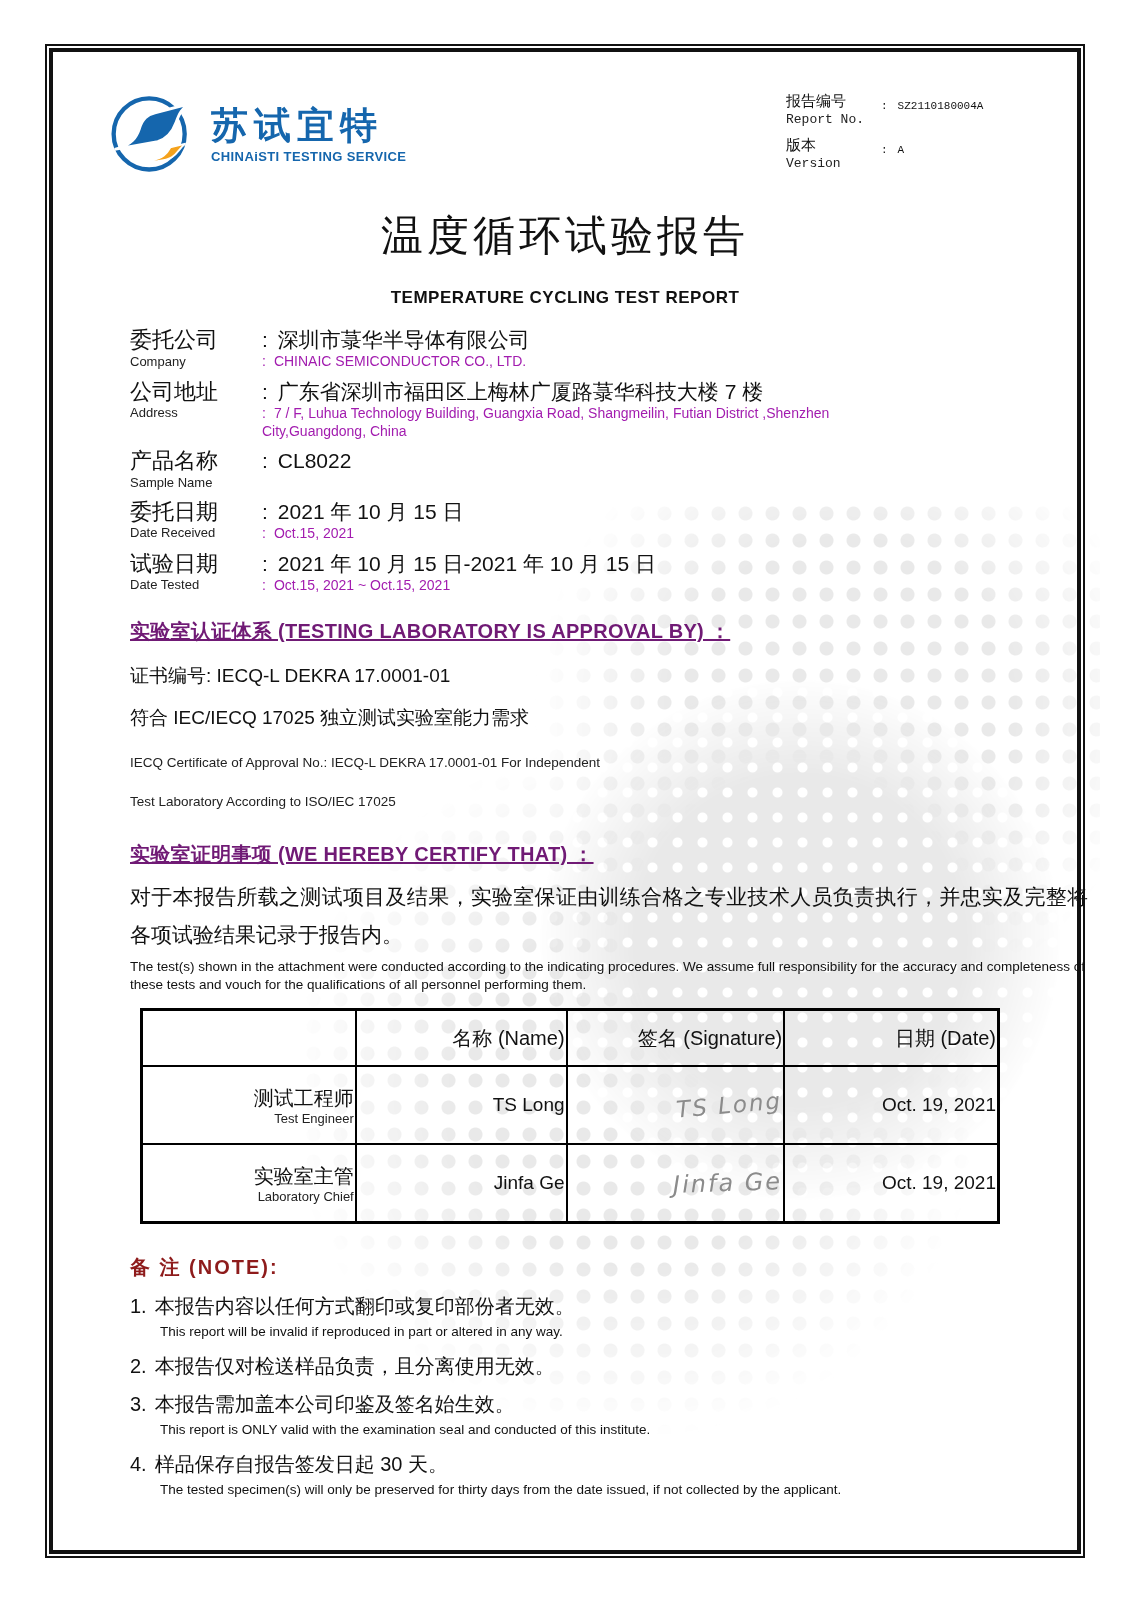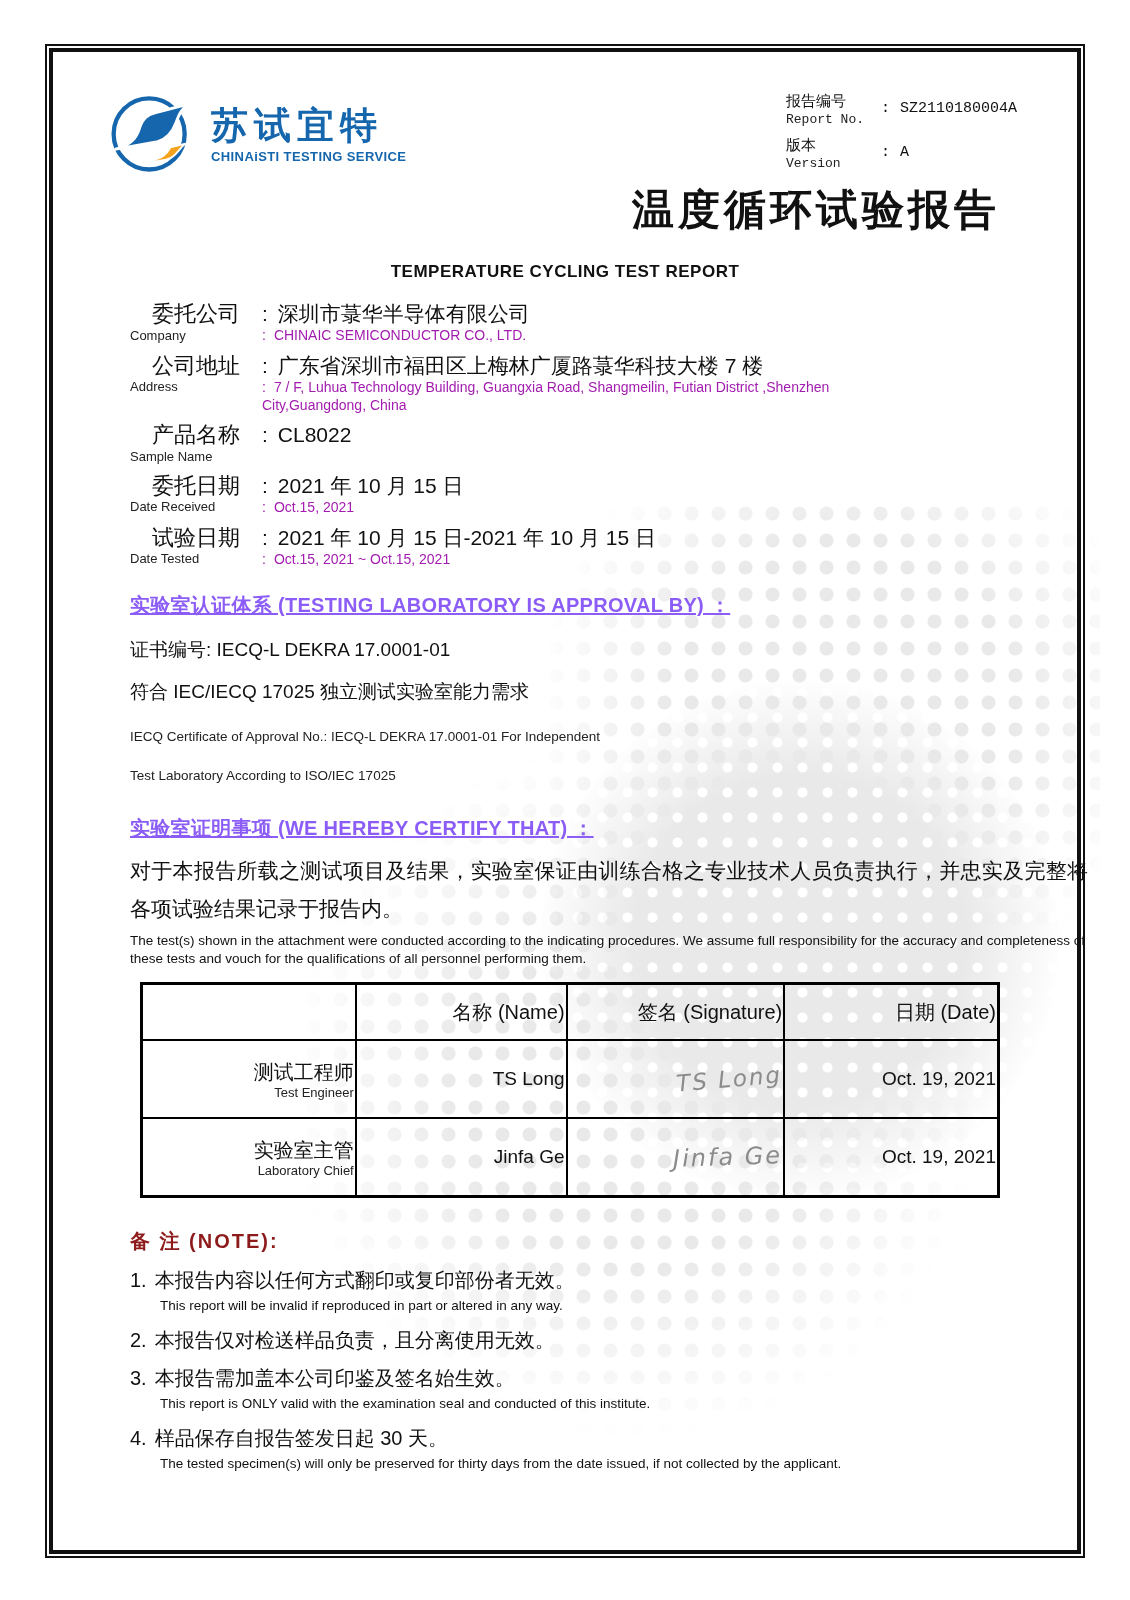--- a/index.html
+++ b/index.html
@@ -27,37 +27,37 @@
   
   .hdr{display:flex;justify-content:space-between;align-items:flex-start;}
   .logo-block{display:flex;align-items:center;margin-left:-25px;}
   .logo-text{margin-left:10px;}
   .logo-cn{font-size:37px;font-weight:700;color:#1566ad;letter-spacing:6px;line-height:1.1;}
   .logo-en{font-size:13px;font-weight:700;color:#1566ad;letter-spacing:0.4px;margin-top:2px;}
   .report-block{width:302px;margin-top:6px;font-family:Liberation Mono, monospace;}
   .rep-row{display:grid;grid-template-columns:95px 1fr;margin-bottom:10px;}
   .rep-cn{font-size:15px;line-height:1.2;}
   .rep-en{font-size:13px;color:#222;line-height:1.2;}
-  .rep-val{font-size:15px;padding-top:6px;}
+  .rep-val{font-size:11px;padding-top:6px;}
   
   .main-col{width:870px;}
-  .title{font-size:42px;font-weight:700;text-align:right;letter-spacing:4px;}
+  .title{font-size:42px;font-weight:400;text-align:center;letter-spacing:4px;margin-top:26px;}
   .subtitle{font-size:17px;font-weight:700;text-align:center;letter-spacing:0.5px;margin-top:24px;}
   
   .info{margin-top:18px;}
   .irow{display:grid;grid-template-columns:132px 1fr;margin-bottom:7px;}
-  .ilabel .cn{font-size:22px;line-height:1.25;text-align:center;}
+  .ilabel .cn{font-size:22px;line-height:1.25;}
   .ilabel .en{font-size:13px;color:#222;line-height:1.25;}
   .ival .vcn{font-size:21px;line-height:1.3;}
   .ival .ven{font-size:14px;color:#a21caf;line-height:1.25;}
   .ival .ven.narrow{max-width:640px;}
   .colon{margin-right:10px;}
   .ven .colon{margin-right:8px;}
   
-  .sect{font-size:20px;font-weight:700;color:#8b5cf6;text-decoration:underline;letter-spacing:0.3px;}
+  .sect{font-size:20px;font-weight:700;color:#701a75;text-decoration:underline;letter-spacing:0.3px;}
   .s1{margin-top:24px;}
   .line-cert{font-size:19px;margin-top:18px;}
   .line-conform{font-size:19px;margin-top:16px;}
   .line-en{font-size:13.5px;margin-top:24px;color:#222;}
   .s2{margin-top:32px;}
   .certify-cn{font-size:21px;line-height:1.8;margin-top:10px;text-align:justify;}
   .certify-en{font-size:13.5px;line-height:1.35;margin-top:4px;color:#111;}
   
   table.sig-table{border-collapse:collapse;width:860px;margin:14px 0 0 10px;border:3px solid #000;background:transparent;}
   table.sig-table td,table.sig-table th{border:2px solid #000;text-align:right;vertical-align:middle;font-weight:400;}

